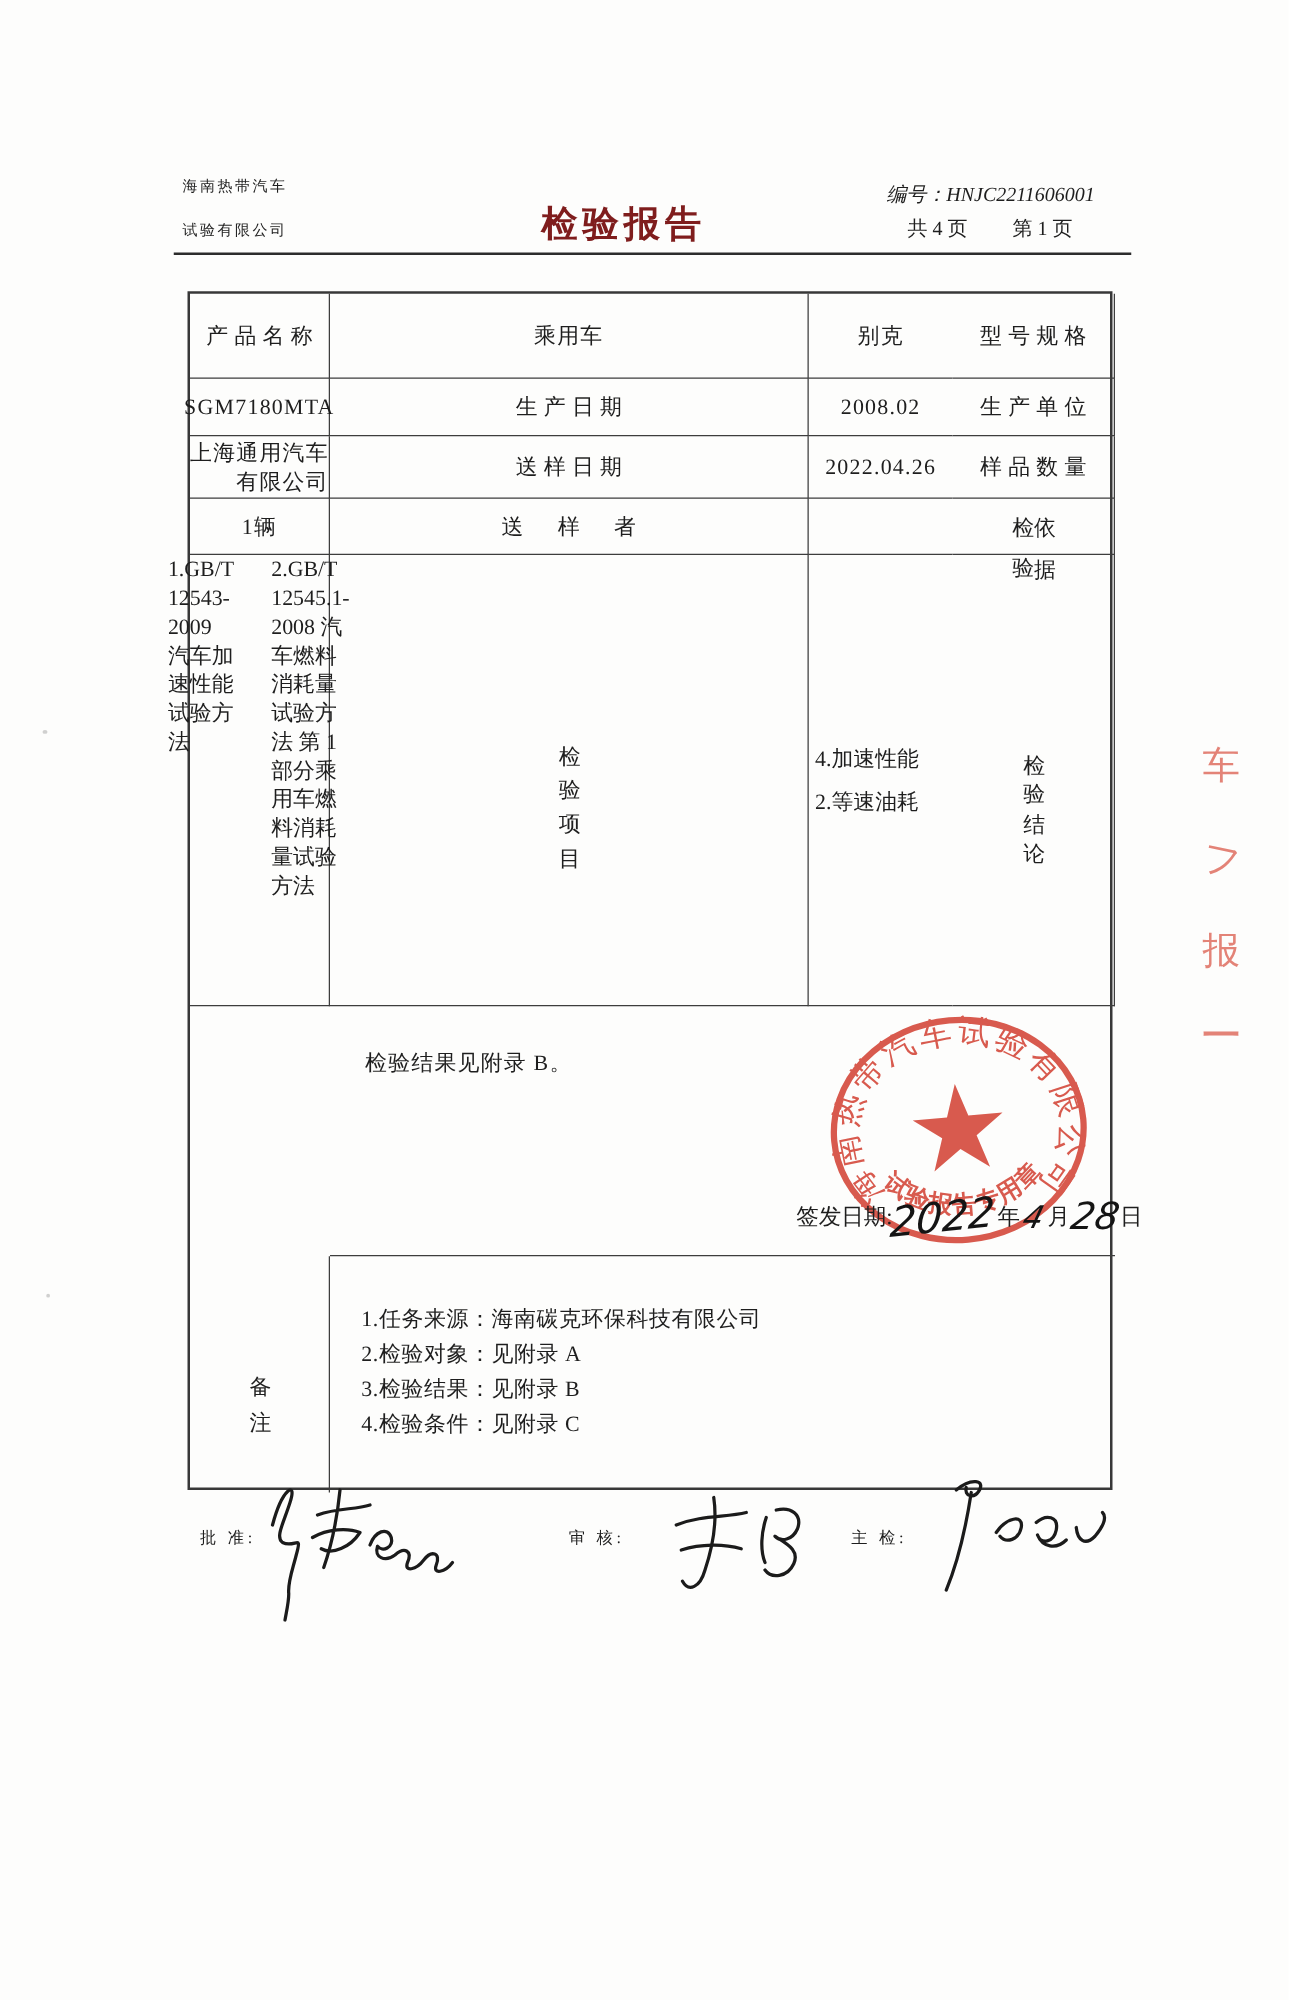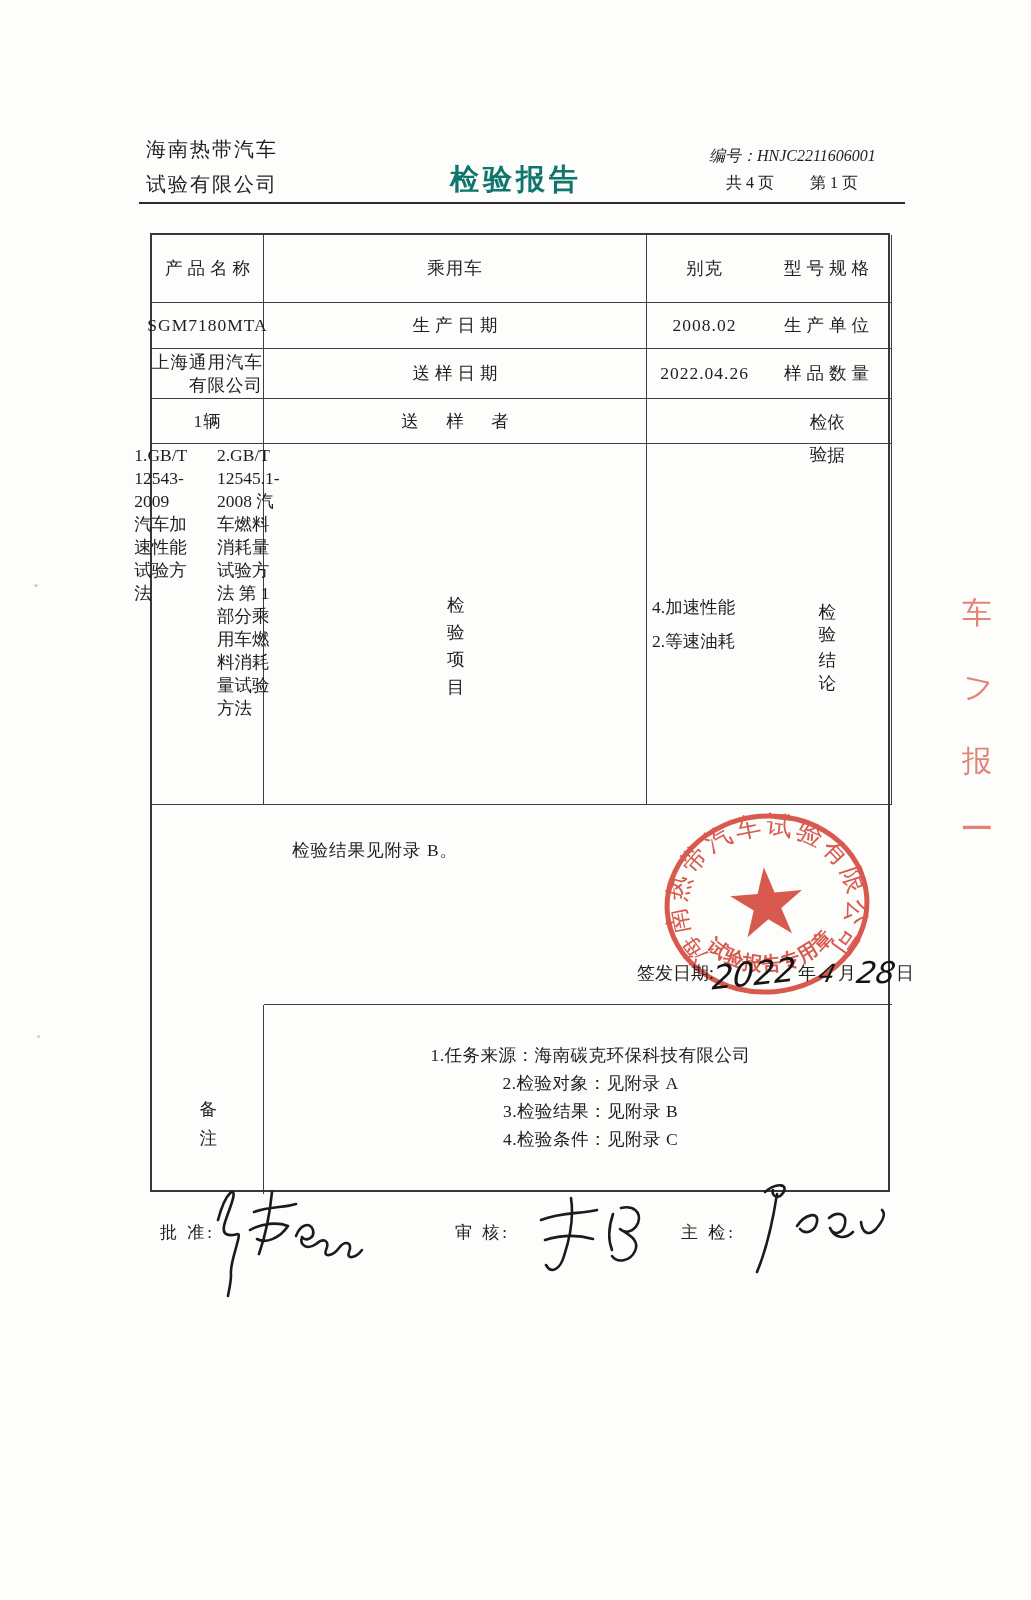--- a/index.html
+++ b/index.html
@@ -3,25 +3,25 @@
 <meta charset="utf-8">
 <style>
   html,body { margin:0; padding:0; background:#ffffff; }
   .page {
     position:relative; width:1031px; height:1600px;
     background:#fdfdfc; overflow:hidden;
     font-family:"Liberation Serif","DejaVu Serif",serif;
     color:#1e1e1e;
   }
   
-  .org { position:absolute; left:146px; top:132px; font-size:20px; letter-spacing:2px; line-height:35px; }
+  .org { position:absolute; left:146px; top:132px; font-size:12px; letter-spacing:2px; line-height:35px; }
   .doc-title {
-    position:absolute; left:366px; top:160px; width:300px; text-align:center;
+    position:absolute; left:349px; top:160px; width:300px; text-align:center;
     font-family:Liberation Sans, sans-serif;
-    font-size:29px; font-weight:700; letter-spacing:4px; color:#0f766e;
+    font-size:29px; font-weight:700; letter-spacing:4px; color:#7f1d1d;
   }
   .report-no { position:absolute; left:709px; top:146px; font-size:16px; white-space:nowrap;font-style:italic; }
   .page-counts { position:absolute; left:726px; top:173px; font-size:16px; white-space:nowrap; }
   .page-counts .gap { display:inline-block; width:36px; }
   .header-rule { position:absolute; left:139px; top:202px; width:766px; height:2px; background:#2c2c2c; }
 
   
   .report-table {
     position:absolute; left:150px; top:233px; width:740px; height:959px;
     display:grid; box-sizing:border-box;
@@ -37,21 +37,21 @@
   .span3 { grid-column:2 / 5; }
   .v-label { writing-mode:vertical-lr; text-orientation:upright; line-height:1; font-size:17.5px; }
   .ls-a { letter-spacing:1.9em; margin-bottom:-1.9em; }
   .ls-b { letter-spacing:1.6em; margin-bottom:-1.6em; }
   .ls-c { letter-spacing:1.35em; margin-bottom:-1.35em; }
   .basis-cell { flex-direction:row; align-items:flex-start; justify-content:center; padding:0 6px 0 5px; gap:30px; }
   .basis-cell div { line-height:23px; }
   .items-cell { flex-direction:column; align-items:flex-start; justify-content:center; padding-left:5px; gap:11px; }
   .conclusion-cell { position:relative; align-items:flex-start; justify-content:flex-start; }
   .conclusion-text { position:absolute; left:28px; top:34px; letter-spacing:1px; }
-  .remarks-cell { flex-direction:column; align-items:center; justify-content:flex-start; padding:36px 0 0 25px; }
+  .remarks-cell { flex-direction:column; align-items:flex-start; justify-content:flex-start; padding:36px 0 0 25px; }
   .remarks-cell div { line-height:28px; letter-spacing:0.5px; }
 
   
   .issue-date { position:absolute; left:637px; top:948px; font-size:18px; white-space:nowrap; z-index:3; }
   .issue-date .unit { font-size:18px; }
   .hw { font-family:"DejaVu Sans",sans-serif; font-style:italic; color:#141414; display:inline-block; }
   .hw-year { font-size:33px; transform:rotate(-6deg) skewX(-10deg); margin:0 2px 0 -2px; position:relative; top:6px; }
   .hw-month { font-size:25px; transform:skewX(-14deg); margin:0 3px; position:relative; top:3px; }
   .hw-day { font-size:30px; transform:skewX(-10deg); margin:0 1px; position:relative; top:4px; }
 
@@ -66,21 +66,21 @@
     font-size:30px; text-align:center; line-height:1; opacity:0.75;
     mix-blend-mode:multiply; filter:blur(0.3px);
   }
   .edge-stamp span { display:block; }
   .edge-ch2 { transform:rotate(12deg); margin-top:46px; }
   .edge-ch1 { margin-top:0; }
   .edge-ch3 { margin-top:42px; }
   .edge-ch4 { margin-top:38px; font-weight:bold; }
 
   
-  .sig-label { position:absolute; font-size:17px; letter-spacing:3px; white-space:nowrap; }
+  .sig-label { position:absolute; font-size:13px; letter-spacing:3px; white-space:nowrap; }
   .sig-svg { position:absolute; }
   .sig-svg path { fill:none; stroke:#1b1b1b; stroke-width:2.6; stroke-linecap:round; stroke-linejoin:round; }
 
   .speck { position:absolute; background:#9a9a9a; opacity:0.45; border-radius:50%; }
 </style>
 </head>
 <body>
 
 <div class="page">
 

